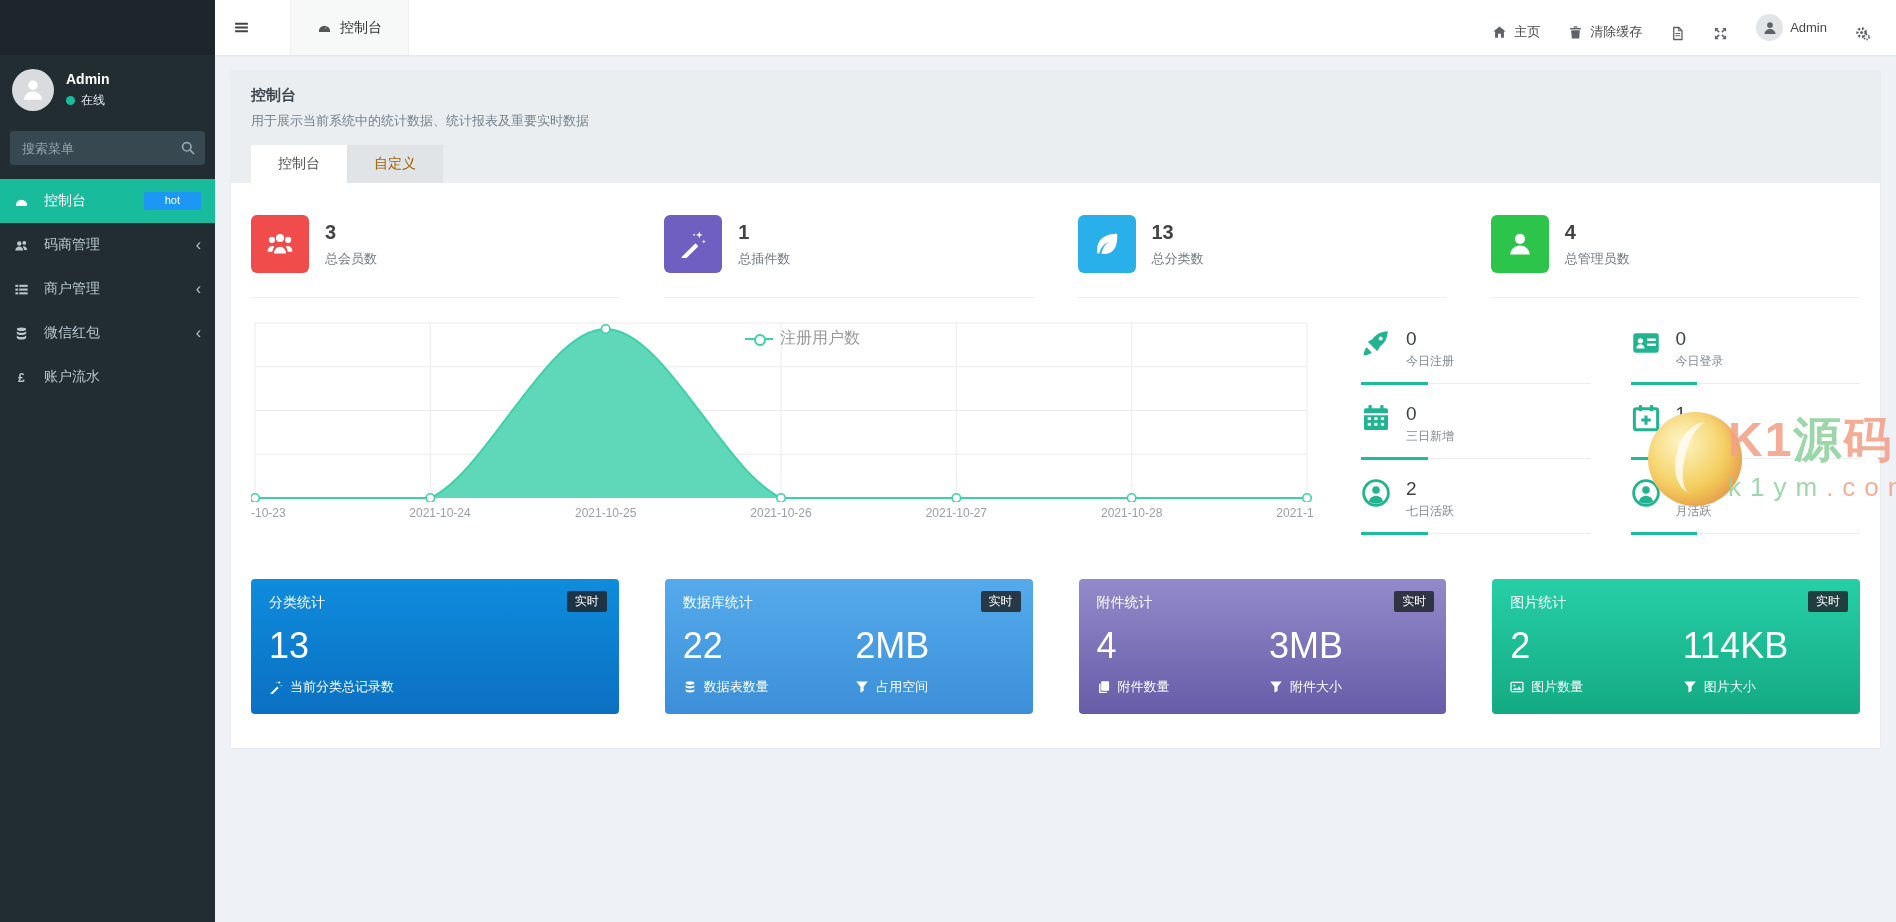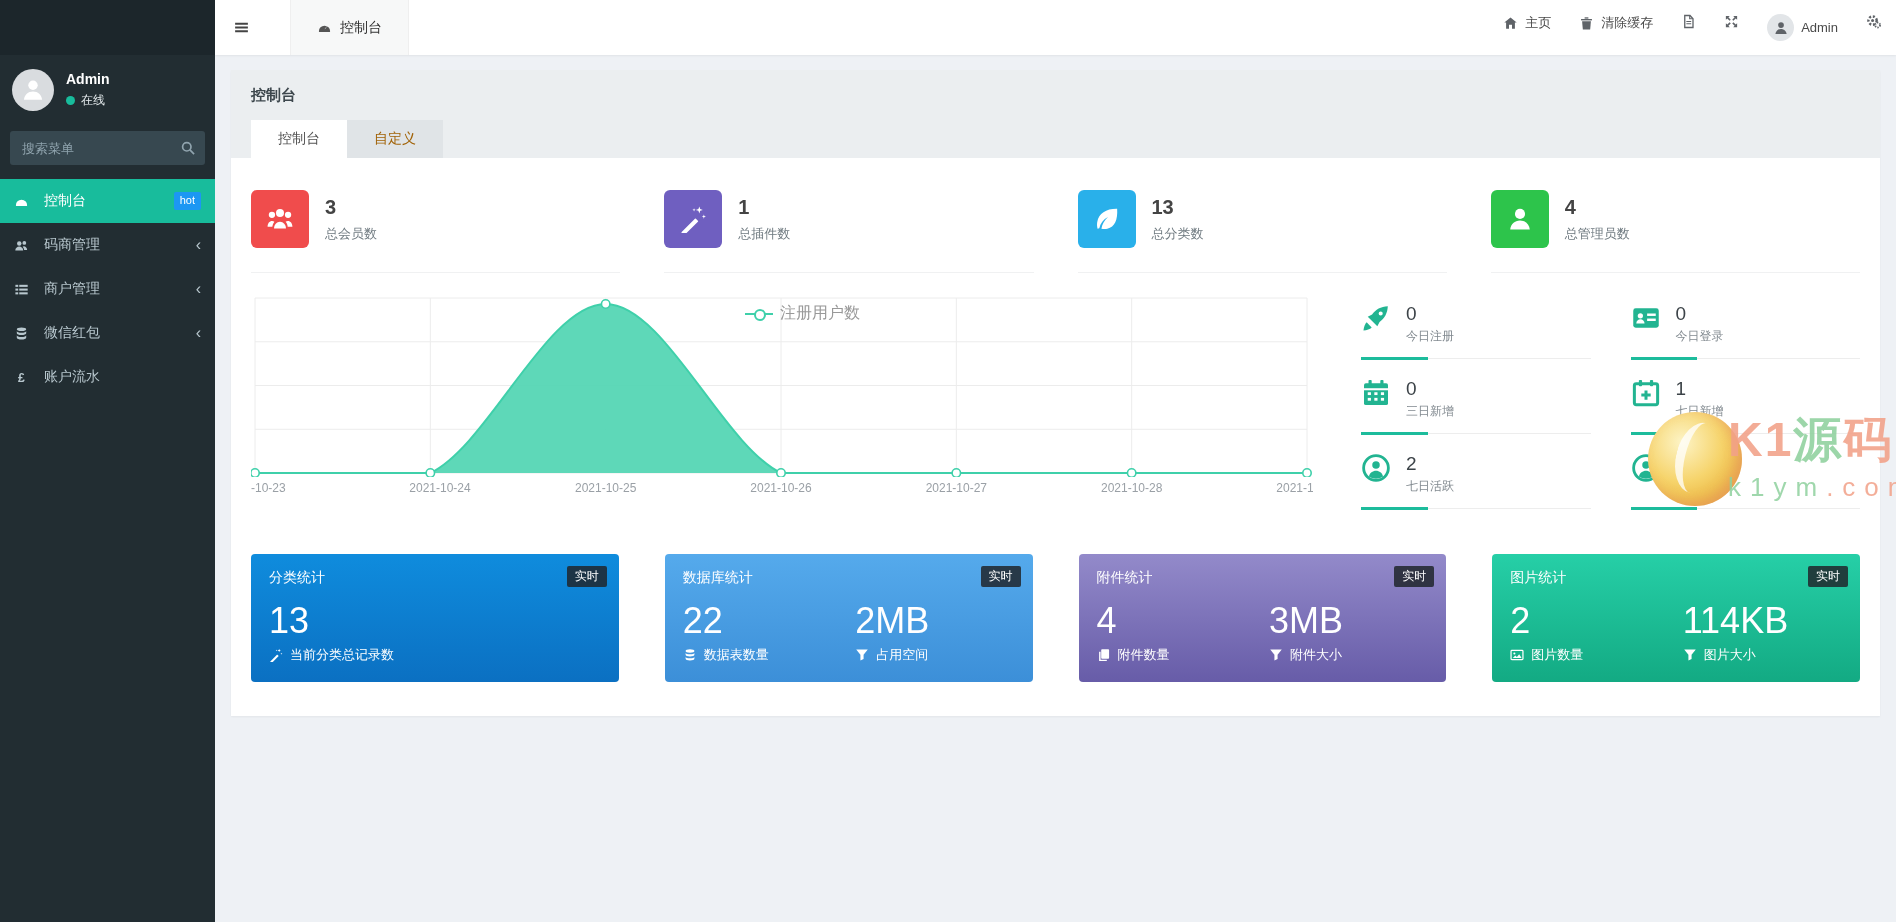--- a/index.html
+++ b/index.html
@@ -16,30 +16,30 @@
   .user-status { color:#e8eef0; font-size:12px; margin-top:5px; display:flex; align-items:center; gap:6px; }
   .dot { width:9px; height:9px; border-radius:50%; background:#18bc9c; display:inline-block; }
   .side-search { margin:4px 10px 14px; position:relative; }
   .side-search input { width:100%; height:34px; background:#374850; border:0; border-radius:3px; color:#cfd8dc; font-size:13px; padding:0 32px 0 12px; outline:none; }
   .side-search input::placeholder { color:#90a4ae; }
   .side-search .s-icon { position:absolute; right:9px; top:9px; width:16px; height:16px; color:#90a4ae; }
   .nav-item { height:44px; display:flex; align-items:center; padding:0 14px; color:#b8c7ce; font-size:14px; cursor:pointer; position:relative; }
   .nav-item.active { background:#18bc9c; color:#fff; }
   .nico { width:22px; height:15px; display:inline-flex; margin-right:8px; }
   .nico svg { width:15px; height:15px; }
-  .badge { margin-left:auto; font-size:11px; color:#fff; padding:2px 6px; border-radius:2px; line-height:1.2; }
+  .badge { margin-left:auto; font-size:11px; color:#fff; padding:2px 21px; border-radius:2px; line-height:1.2; }
   .chev { margin-left:auto; color:#b8c7ce; font-size:16px; line-height:1; }
 
   
   .topbar { position:absolute; left:215px; right:0; top:0; height:55px; background:#fff; box-shadow:0 1px 2px rgba(0,0,0,.06); display:flex; align-items:center; z-index:10; }
   .hamburger { padding:0 18px; color:#444; cursor:pointer; }
   .hamburger svg { width:17px; height:17px; }
   .top-tab { height:55px; display:flex; align-items:center; gap:8px; padding:0 26px; background:#f7f8f8; border-left:1px solid #efefef; border-right:1px solid #efefef; margin-left:22px; font-size:14px; color:#333; cursor:pointer; }
   .top-tab svg { width:15px; height:15px; color:#555; }
-  .top-right { margin-left:auto; display:flex; align-items:flex-start; gap:28px; padding-right:15px; color:#4a4a4a; font-size:13px; }
+  .top-right { margin-left:auto; display:flex; align-items:flex-end; gap:28px; padding-right:26px; color:#4a4a4a; font-size:13px; }
   .tr-item { display:flex; align-items:center; gap:7px; cursor:pointer; }
   .tr-item svg { width:15px; height:15px; color:#5f6368; }
   .mini-avatar { width:27px; height:27px; border-radius:50%; background:#e2e5e8; display:flex; align-items:center; justify-content:center; color:#fff; }
   .mini-avatar svg { width:16px; height:16px; }
 
   
   .panel { position:absolute; left:231px; right:16px; top:70px; background:#fff; box-shadow:0 1px 2px rgba(0,0,0,.05); }
   .panel-heading { background:#ebeef0; padding:16px 20px 0; }
   .p-title { font-size:15px; font-weight:bold; color:#3d474d; }
   .p-sub { font-size:13px; color:#76838f; margin-top:7px; }
@@ -73,21 +73,21 @@
   .mini-icon svg { width:30px; height:30px; }
   .mini-num { font-size:19px; color:#3c4348; }
   .mini-label { font-size:12px; color:#828a90; margin-top:3px; }
 
   
   .cards-row { display:grid; grid-template-columns:repeat(4,1fr); gap:46px; margin-top:32px; }
   .gcard { border-radius:4px; color:#fff; padding:15px 18px 18px; position:relative; min-height:122px; }
   .gcard-title { font-size:14px; }
   .gcard-badge { position:absolute; top:12px; right:12px; background:rgba(32,38,44,.85); font-size:12px; padding:2px 8px; border-radius:2px; }
   .gcard-nums { display:grid; grid-template-columns:52% 48%; margin-top:14px; font-size:36px; font-weight:400; line-height:1.1; }
-  .gcard-feet { display:grid; grid-template-columns:52% 48%; margin-top:5px; font-size:13px; }
+  .gcard-feet { display:grid; grid-template-columns:52% 48%; margin-top:12px; font-size:13px; }
   .gfoot { display:flex; align-items:center; gap:7px; }
   .gfoot svg { width:14px; height:14px; }
 
   
   .watermark { position:absolute; left:1648px; top:412px; z-index:50; pointer-events:none; display:flex; align-items:center; }
   .wm-sphere { width:94px; height:94px; border-radius:50%; background:radial-gradient(circle at 36% 32%, #fdf4c6, #f6d46c 45%, #ecb945 72%, #e2a62f); box-shadow:inset -6px -4px 12px rgba(226,120,120,.35); position:relative; flex:0 0 94px; }
   .wm-sphere::after { content:""; position:absolute; left:28px; top:10px; width:36px; height:72px; border-left:9px solid rgba(255,255,255,.75); border-radius:50%; transform:rotate(14deg); }
   .wm-text { margin-left:-14px; }
   .wm-l1 { font-size:48px; font-weight:bold; letter-spacing:2px; line-height:1; opacity:.88; }
   .wm-l2 { font-size:26px; letter-spacing:9px; margin-top:8px; opacity:.85; }
@@ -251,20 +251,21 @@
             <circle cx="12.4" cy="11.8" r="2.6" fill="none" stroke="currentColor" stroke-width="1.9" stroke-dasharray="1.5 1.3"></circle>
           </svg>
         </span>
       </span>
   </div>
 </div>
 
 <div class="panel">
   <div class="panel-heading">
     <div class="p-title">控制台</div>
+    <div class="p-sub">用于展示当前系统中的统计数据、统计报表及重要实时数据</div>
     <div class="p-tabs">
       <div class="p-tab active">控制台</div>
       <div class="p-tab inactive">自定义</div>
     </div>
   </div>
   <div class="panel-body">
 
     <div class="stats-row">
       <div class="stat">
         <div class="stat-icon" style="background: rgb(240, 76, 76);">

